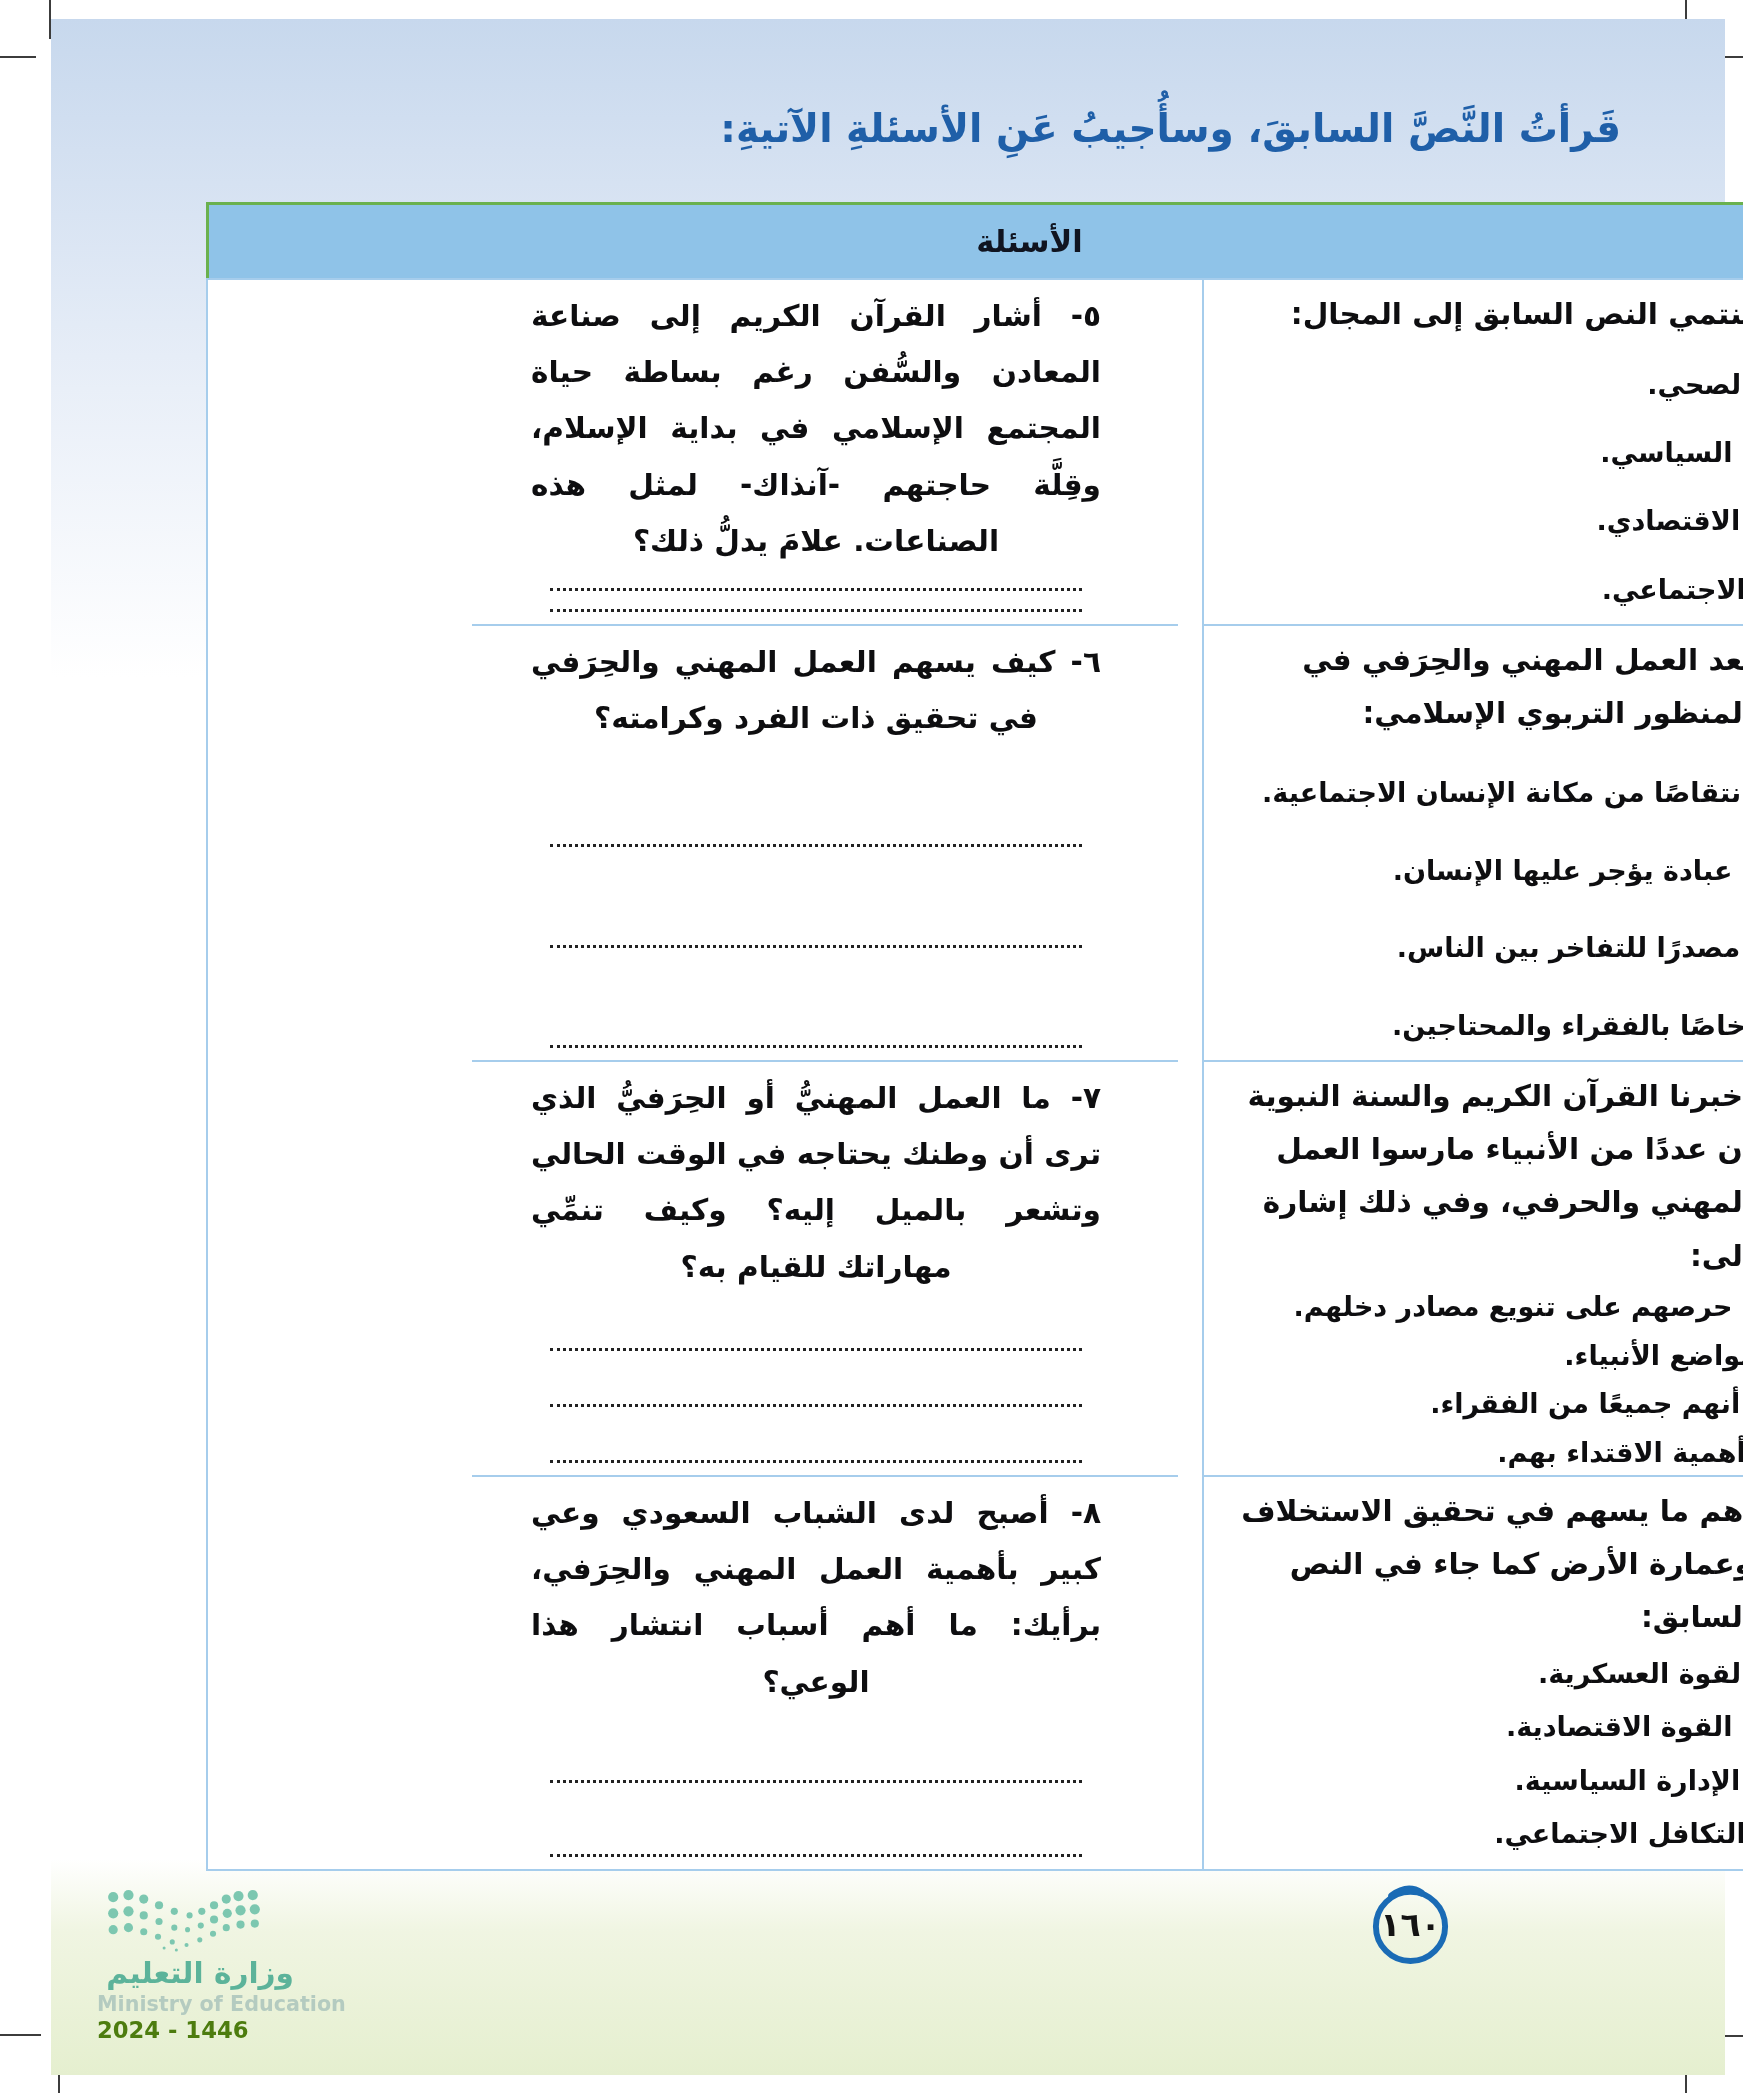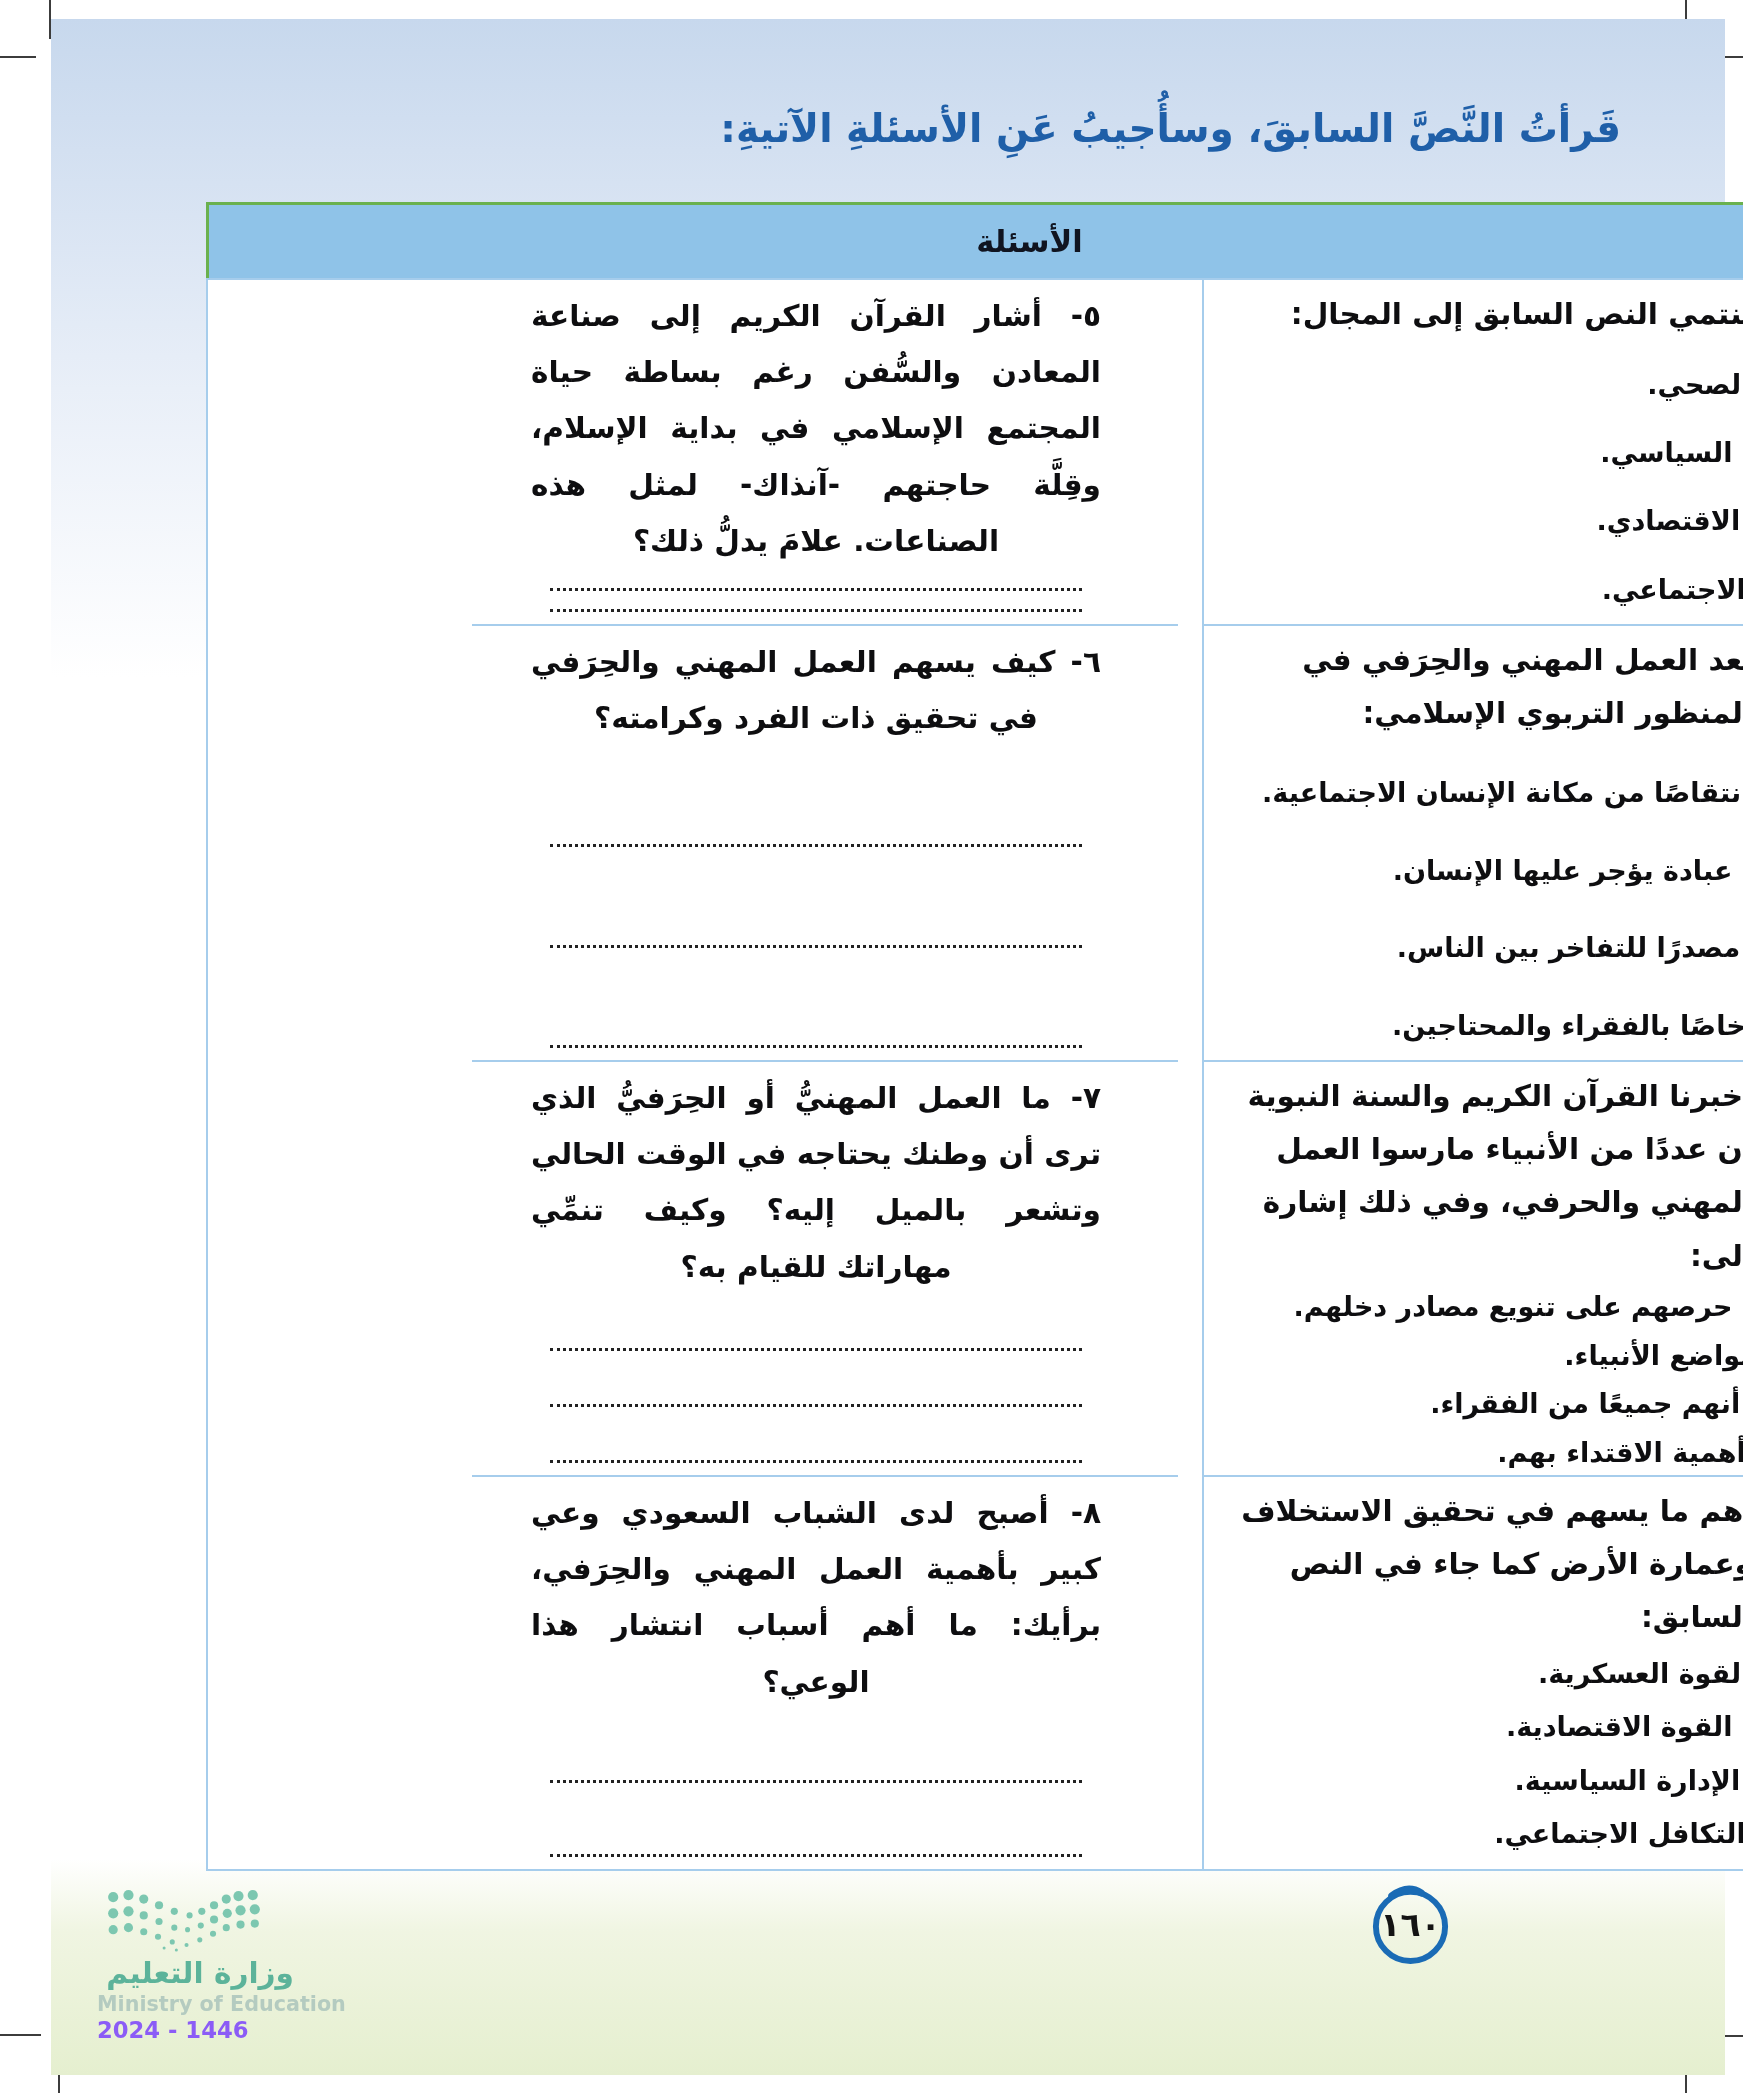--- a/index.html
+++ b/index.html
@@ -54,21 +54,21 @@
     width:532px;height:0;margin:0 auto;
     border-bottom:3px dotted #222222;
   }
   
   .logo-dots{position:absolute;left:103px;top:1888px;}
   .logo-ar{
     position:absolute;left:97px;top:1956px;width:197px;direction:rtl;text-align:right;
     font-size:29.6px;font-weight:bold;color:#5cb39a;
   }
   .logo-en{position:absolute;left:97px;top:1992px;font-size:20.7px;color:#b4cbc0;font-weight:bold;}
-  .logo-year{position:absolute;left:97px;top:2017px;font-size:22.7px;color:#8b5cf6;font-weight:bold;}
+  .logo-year{position:absolute;left:97px;top:2017px;font-size:22.7px;color:#4d7c0f;font-weight:bold;}
   
   .page-badge{position:absolute;left:1366px;top:1880px;width:89px;height:89px;}
   .page-badge svg{position:absolute;left:0;top:0;}
   .page-num{
     position:absolute;left:0;top:0;width:89px;height:89px;
     display:flex;align-items:center;justify-content:center;
     font-size:33px;font-weight:bold;color:#141414;
   }
 </style>
 </head>

